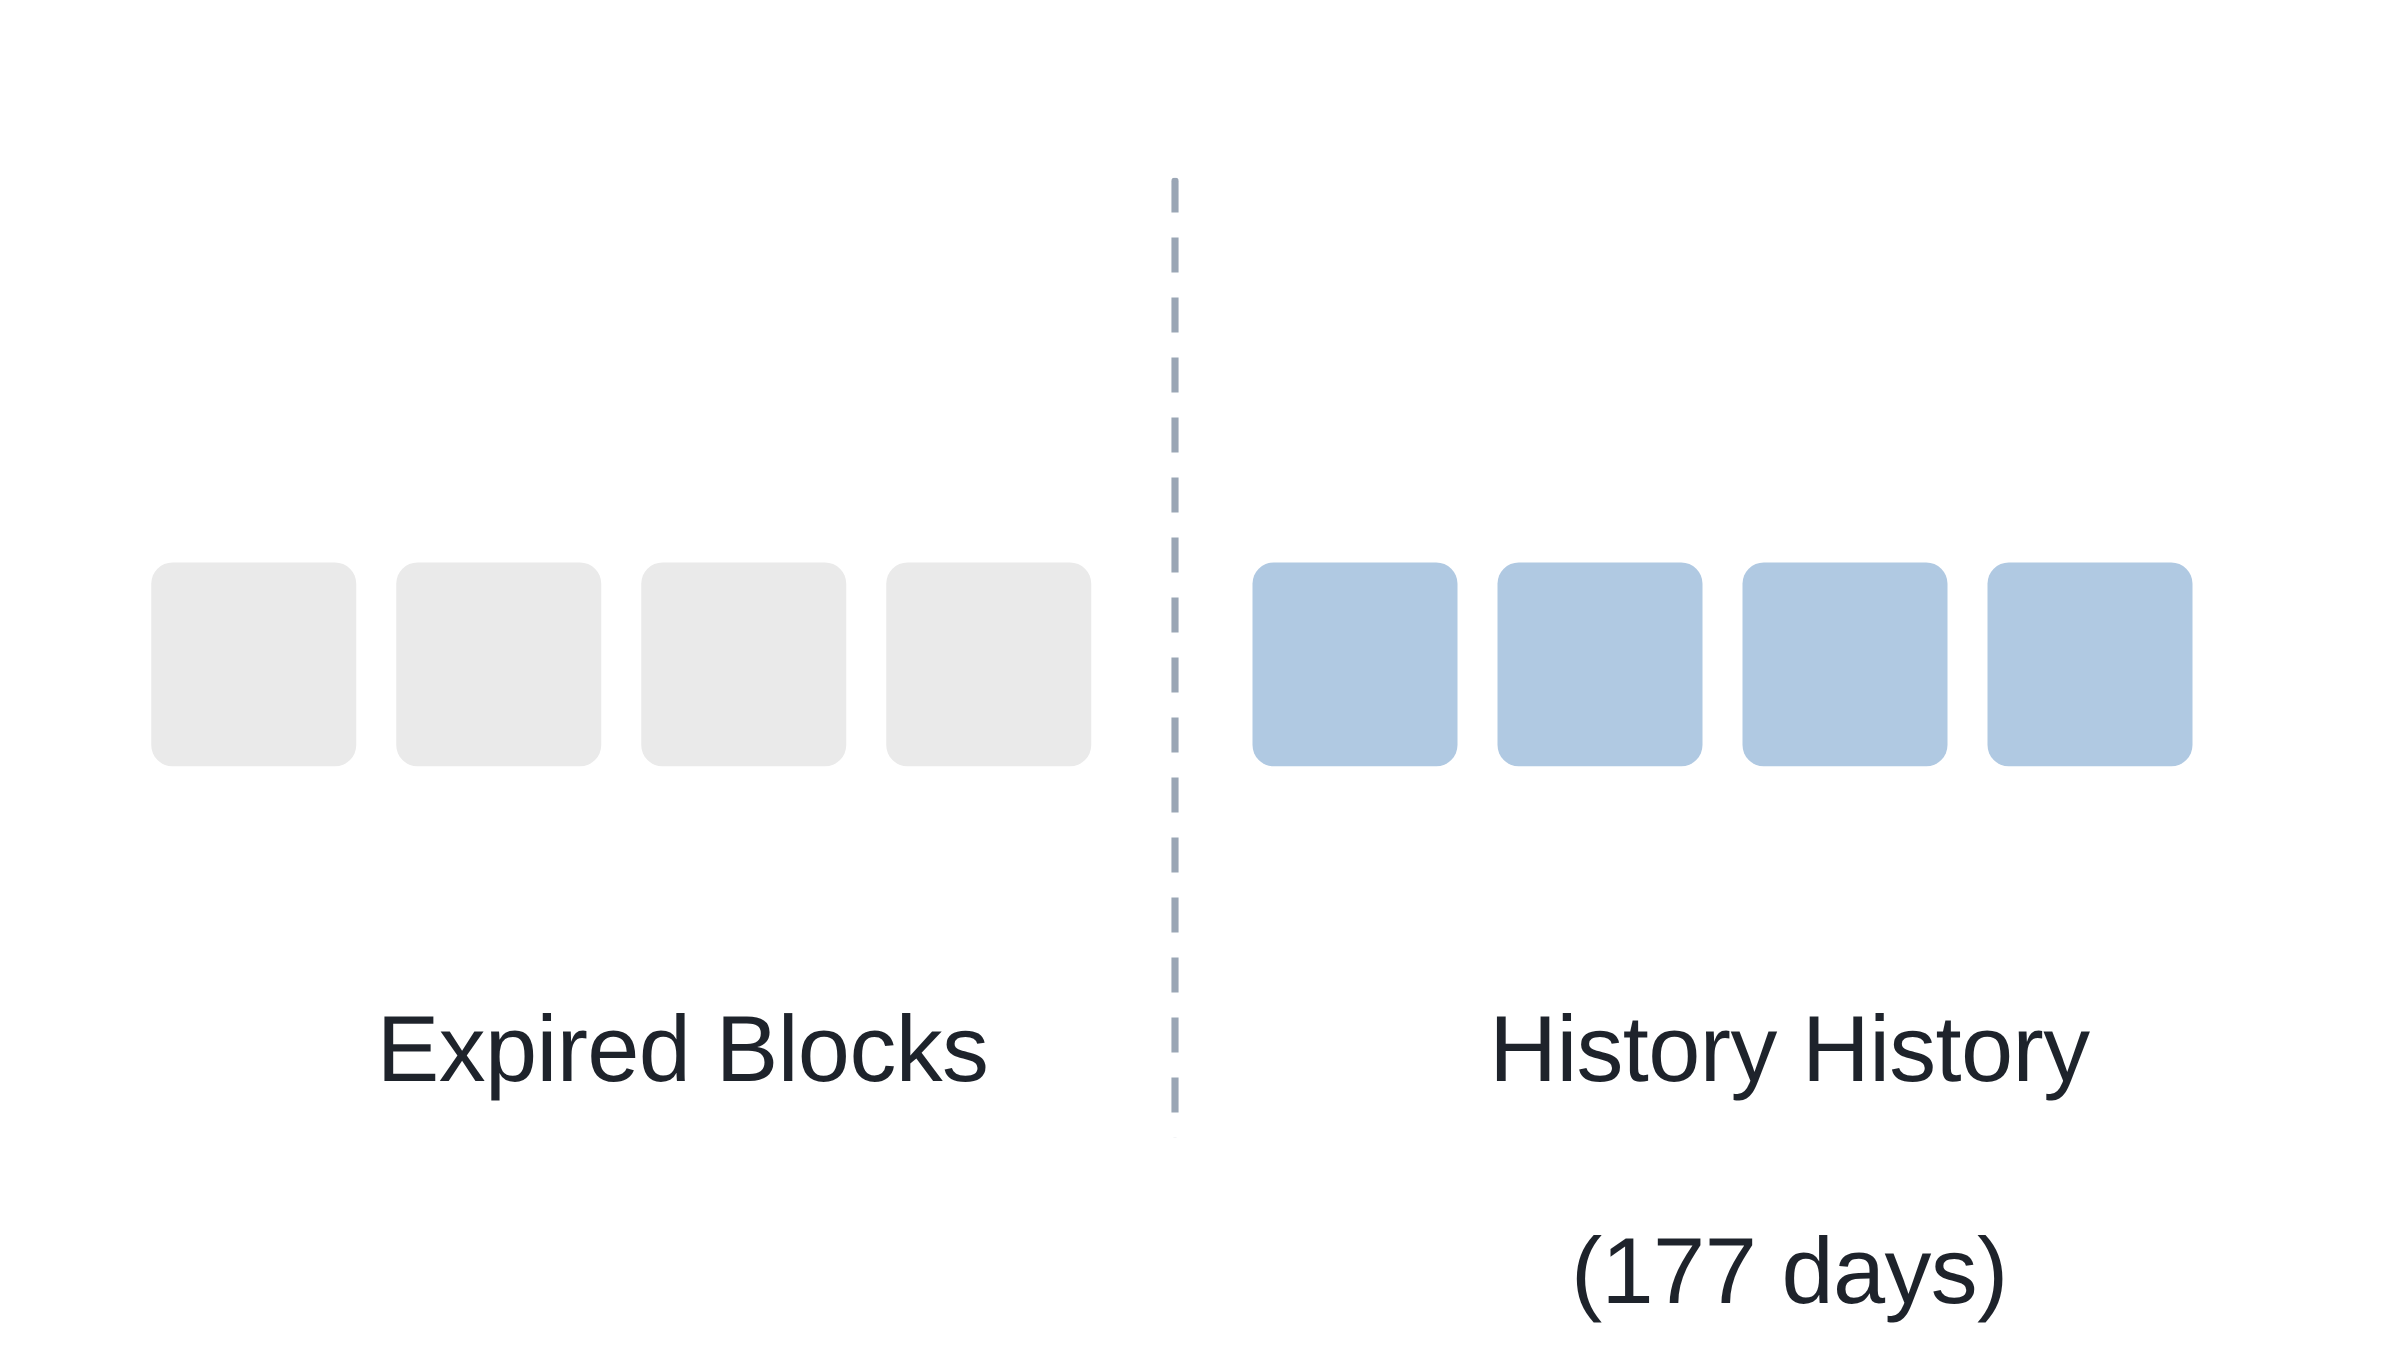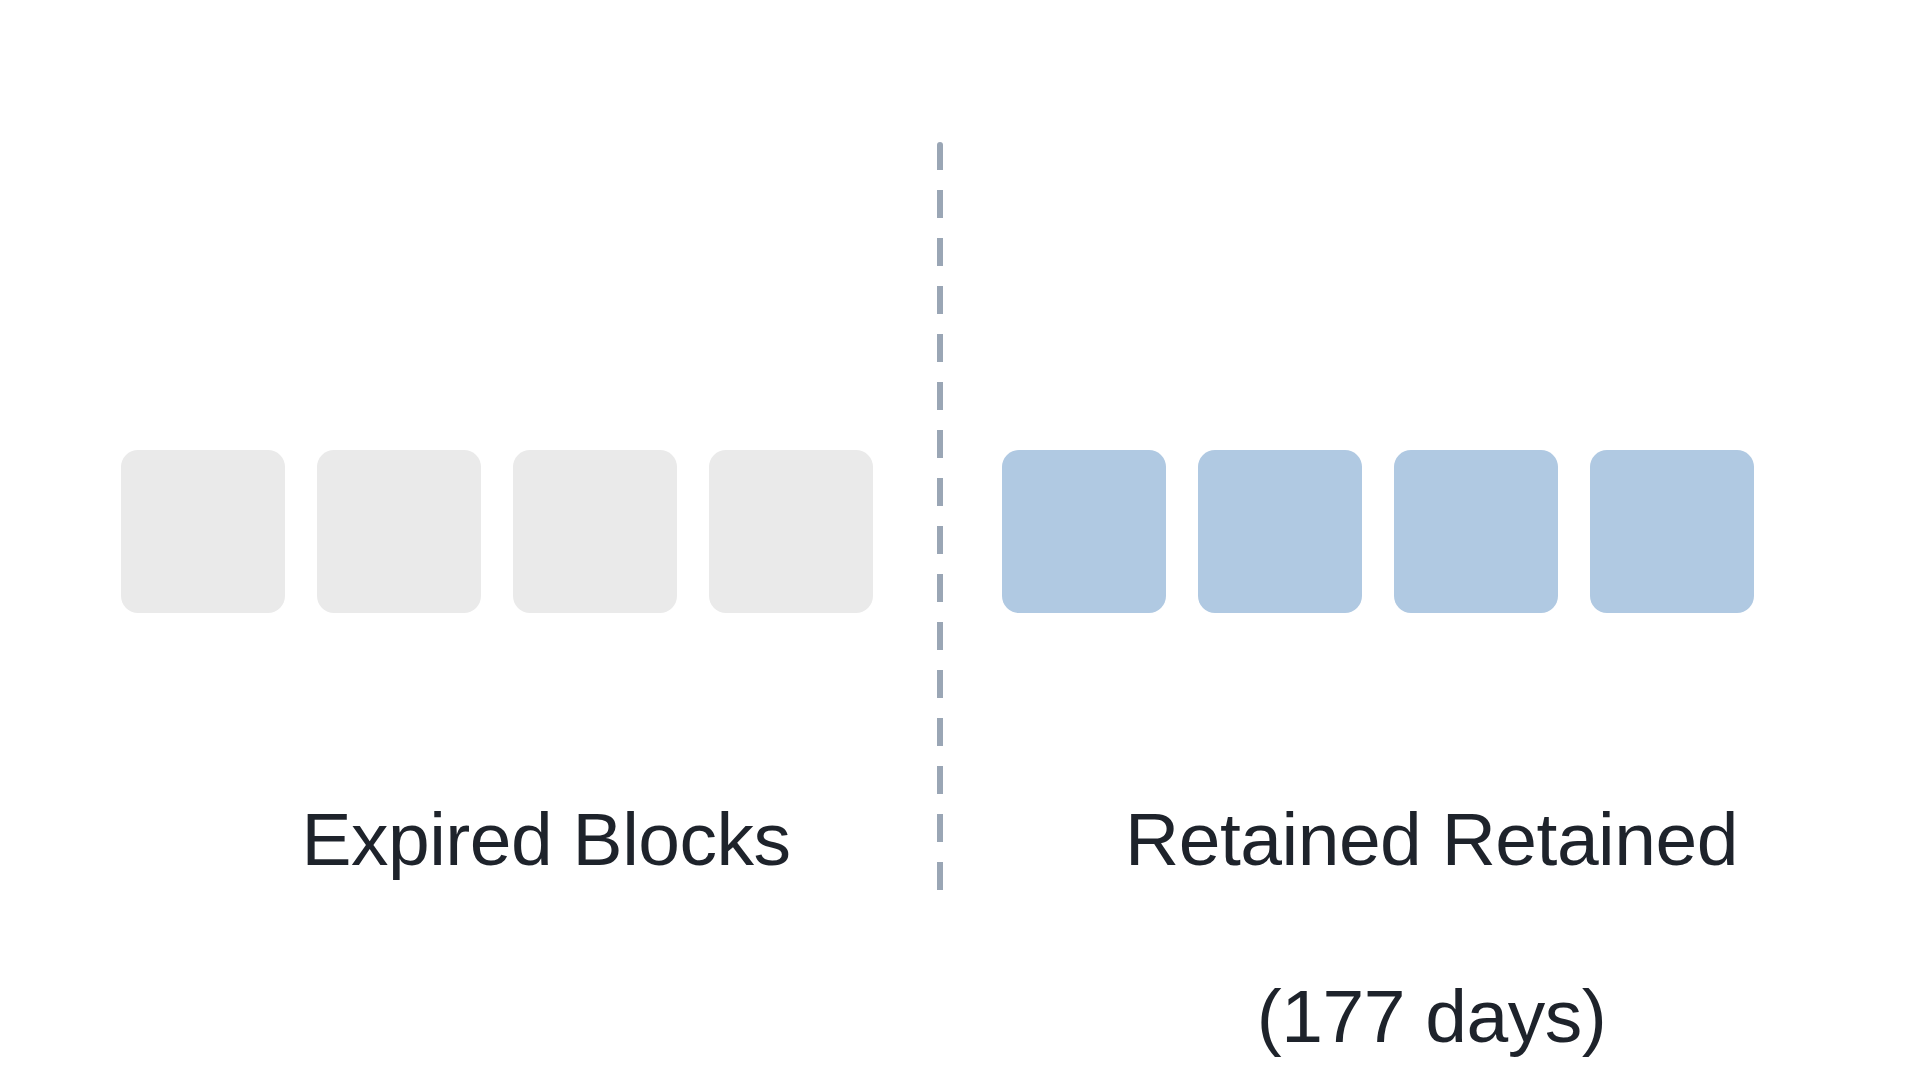--- a/index.html
+++ b/index.html
@@ -115,19 +115,19 @@
   <div class="panel right">
 
     <div class="blocks-row">
       <div class="block retained" style="background: rgb(176, 201, 226);"></div>
       <div class="block retained" style="background: rgb(176, 201, 226);"></div>
       <div class="block retained" style="background: rgb(176, 201, 226);"></div>
       <div class="block retained" style="background: rgb(176, 201, 226);"></div>
     </div>
 
     <div class="panel-label" style="color: rgb(30, 35, 43);">
-      <span class="label-line">Retained Retained</span>
+      <span class="label-line">History History</span>
       <span class="label-line">(177 days)</span>
     </div>
 
   </div>
 
 </div>
 
 </body></html>

